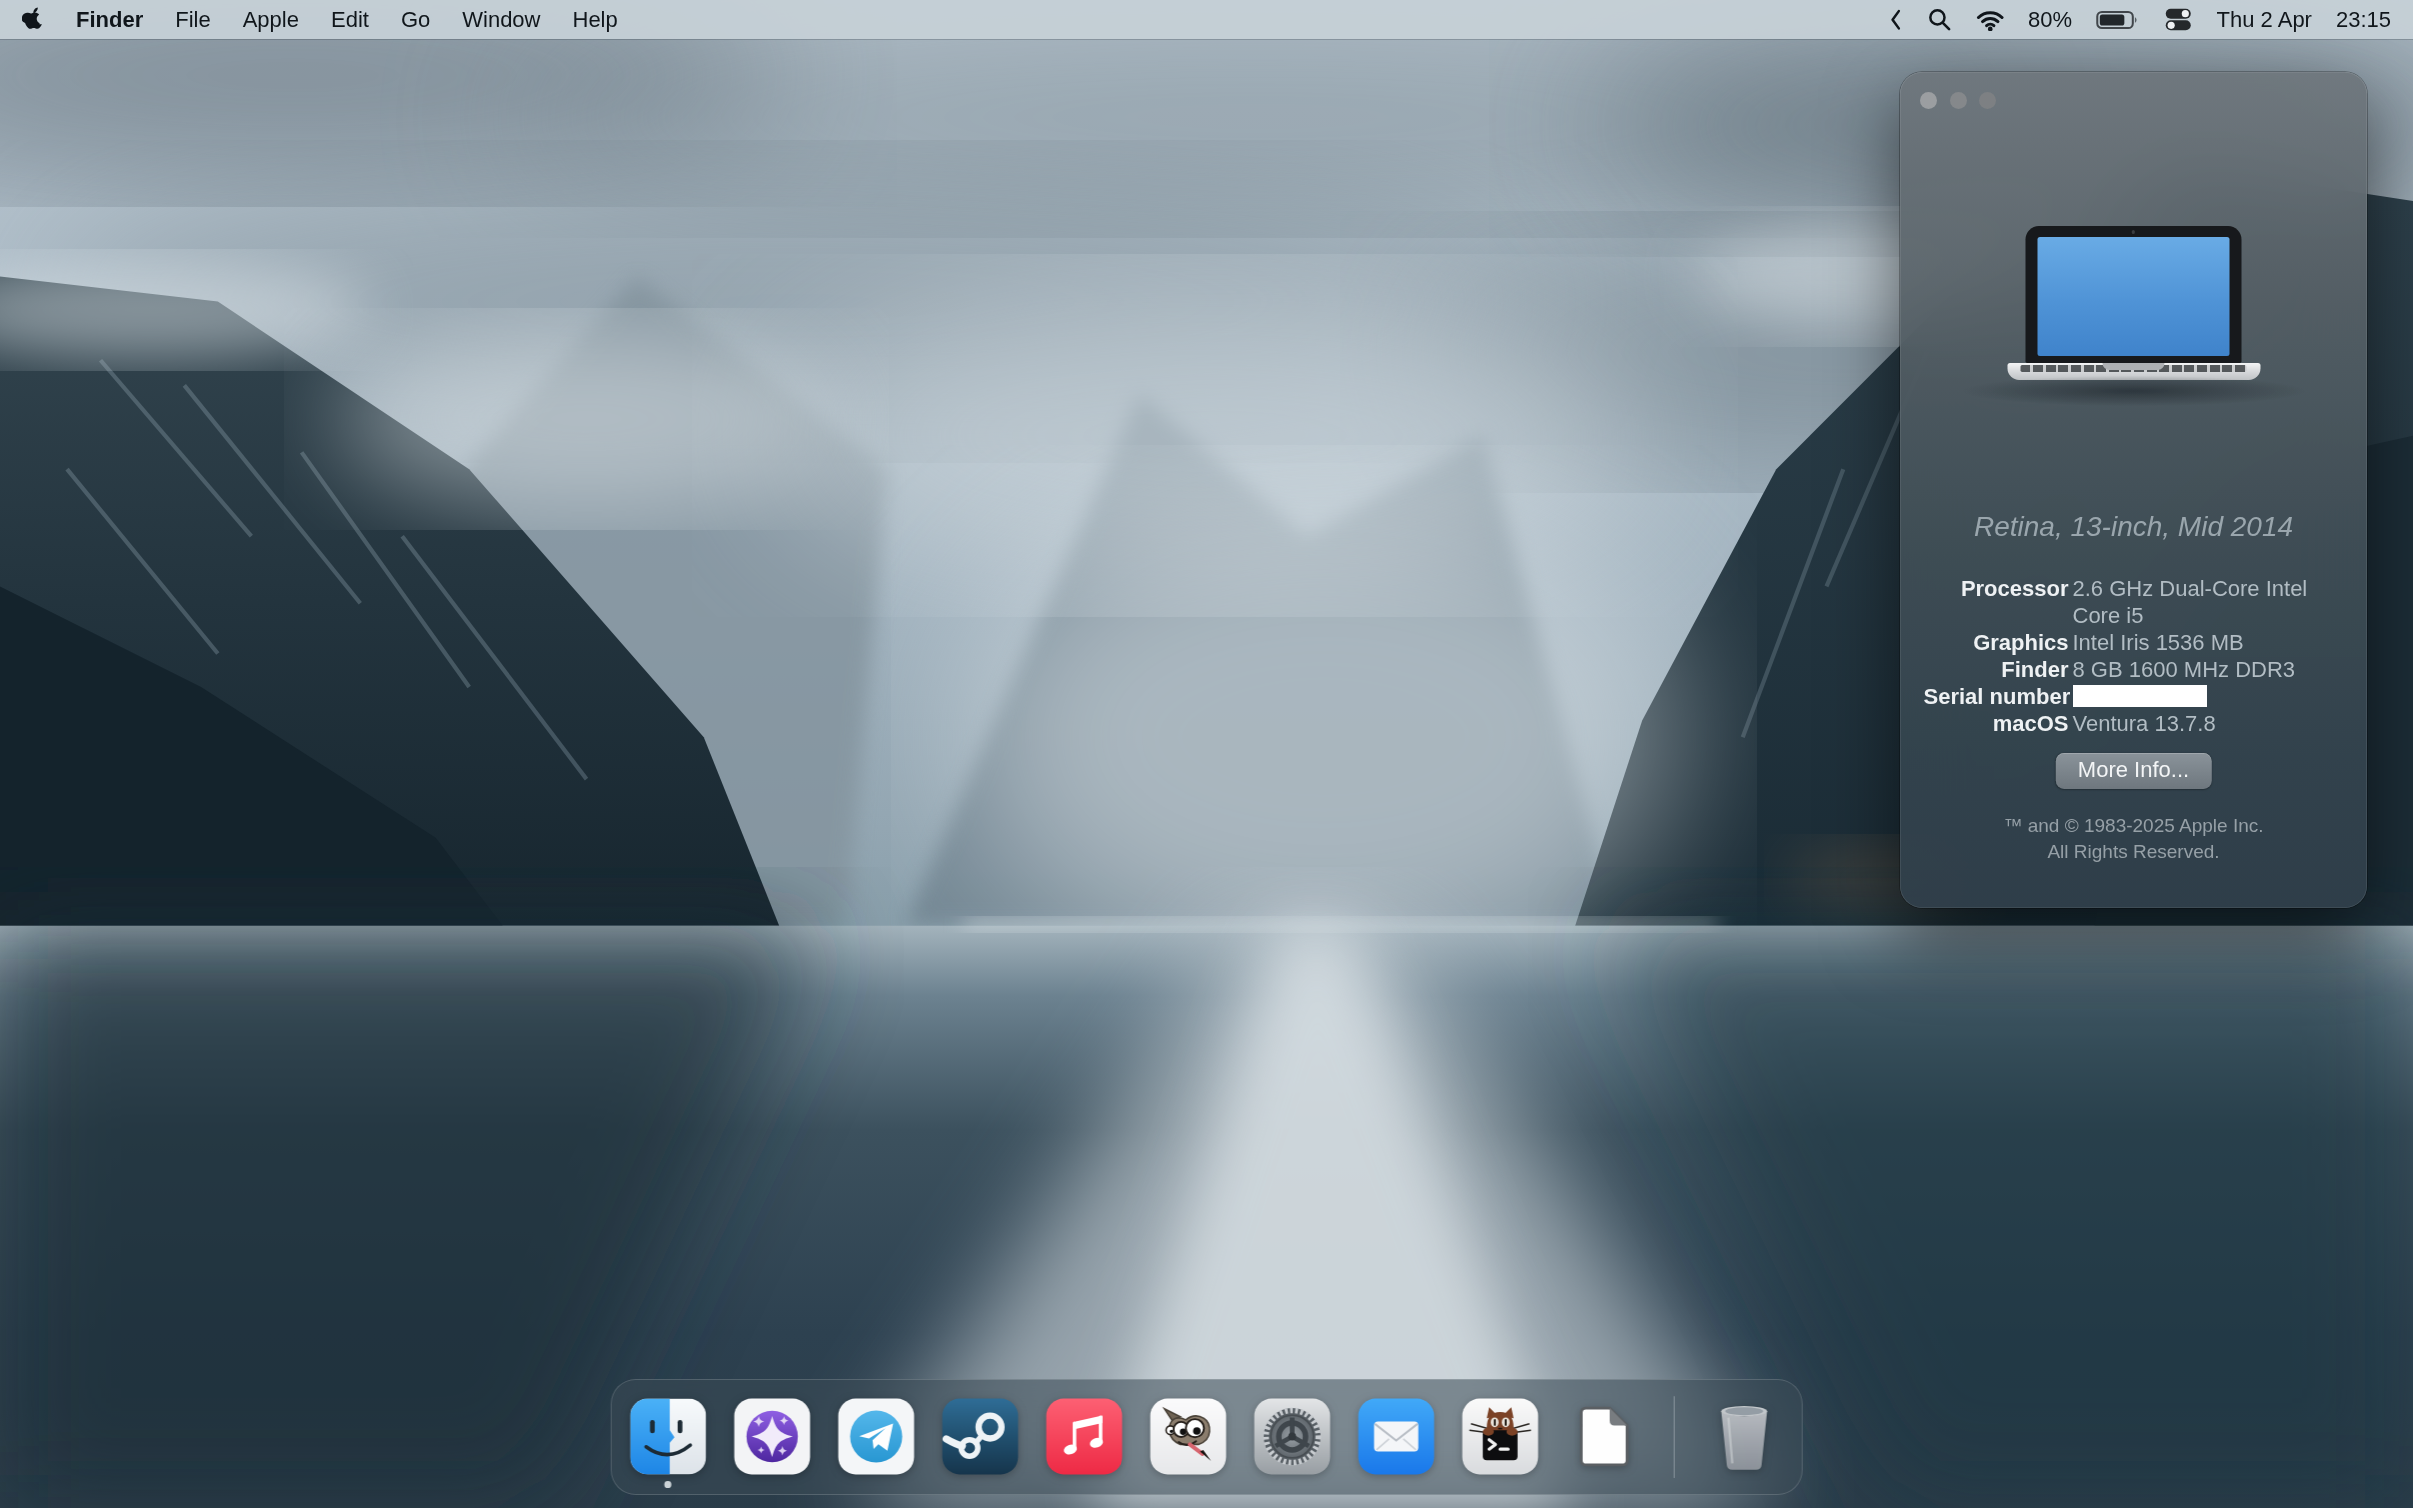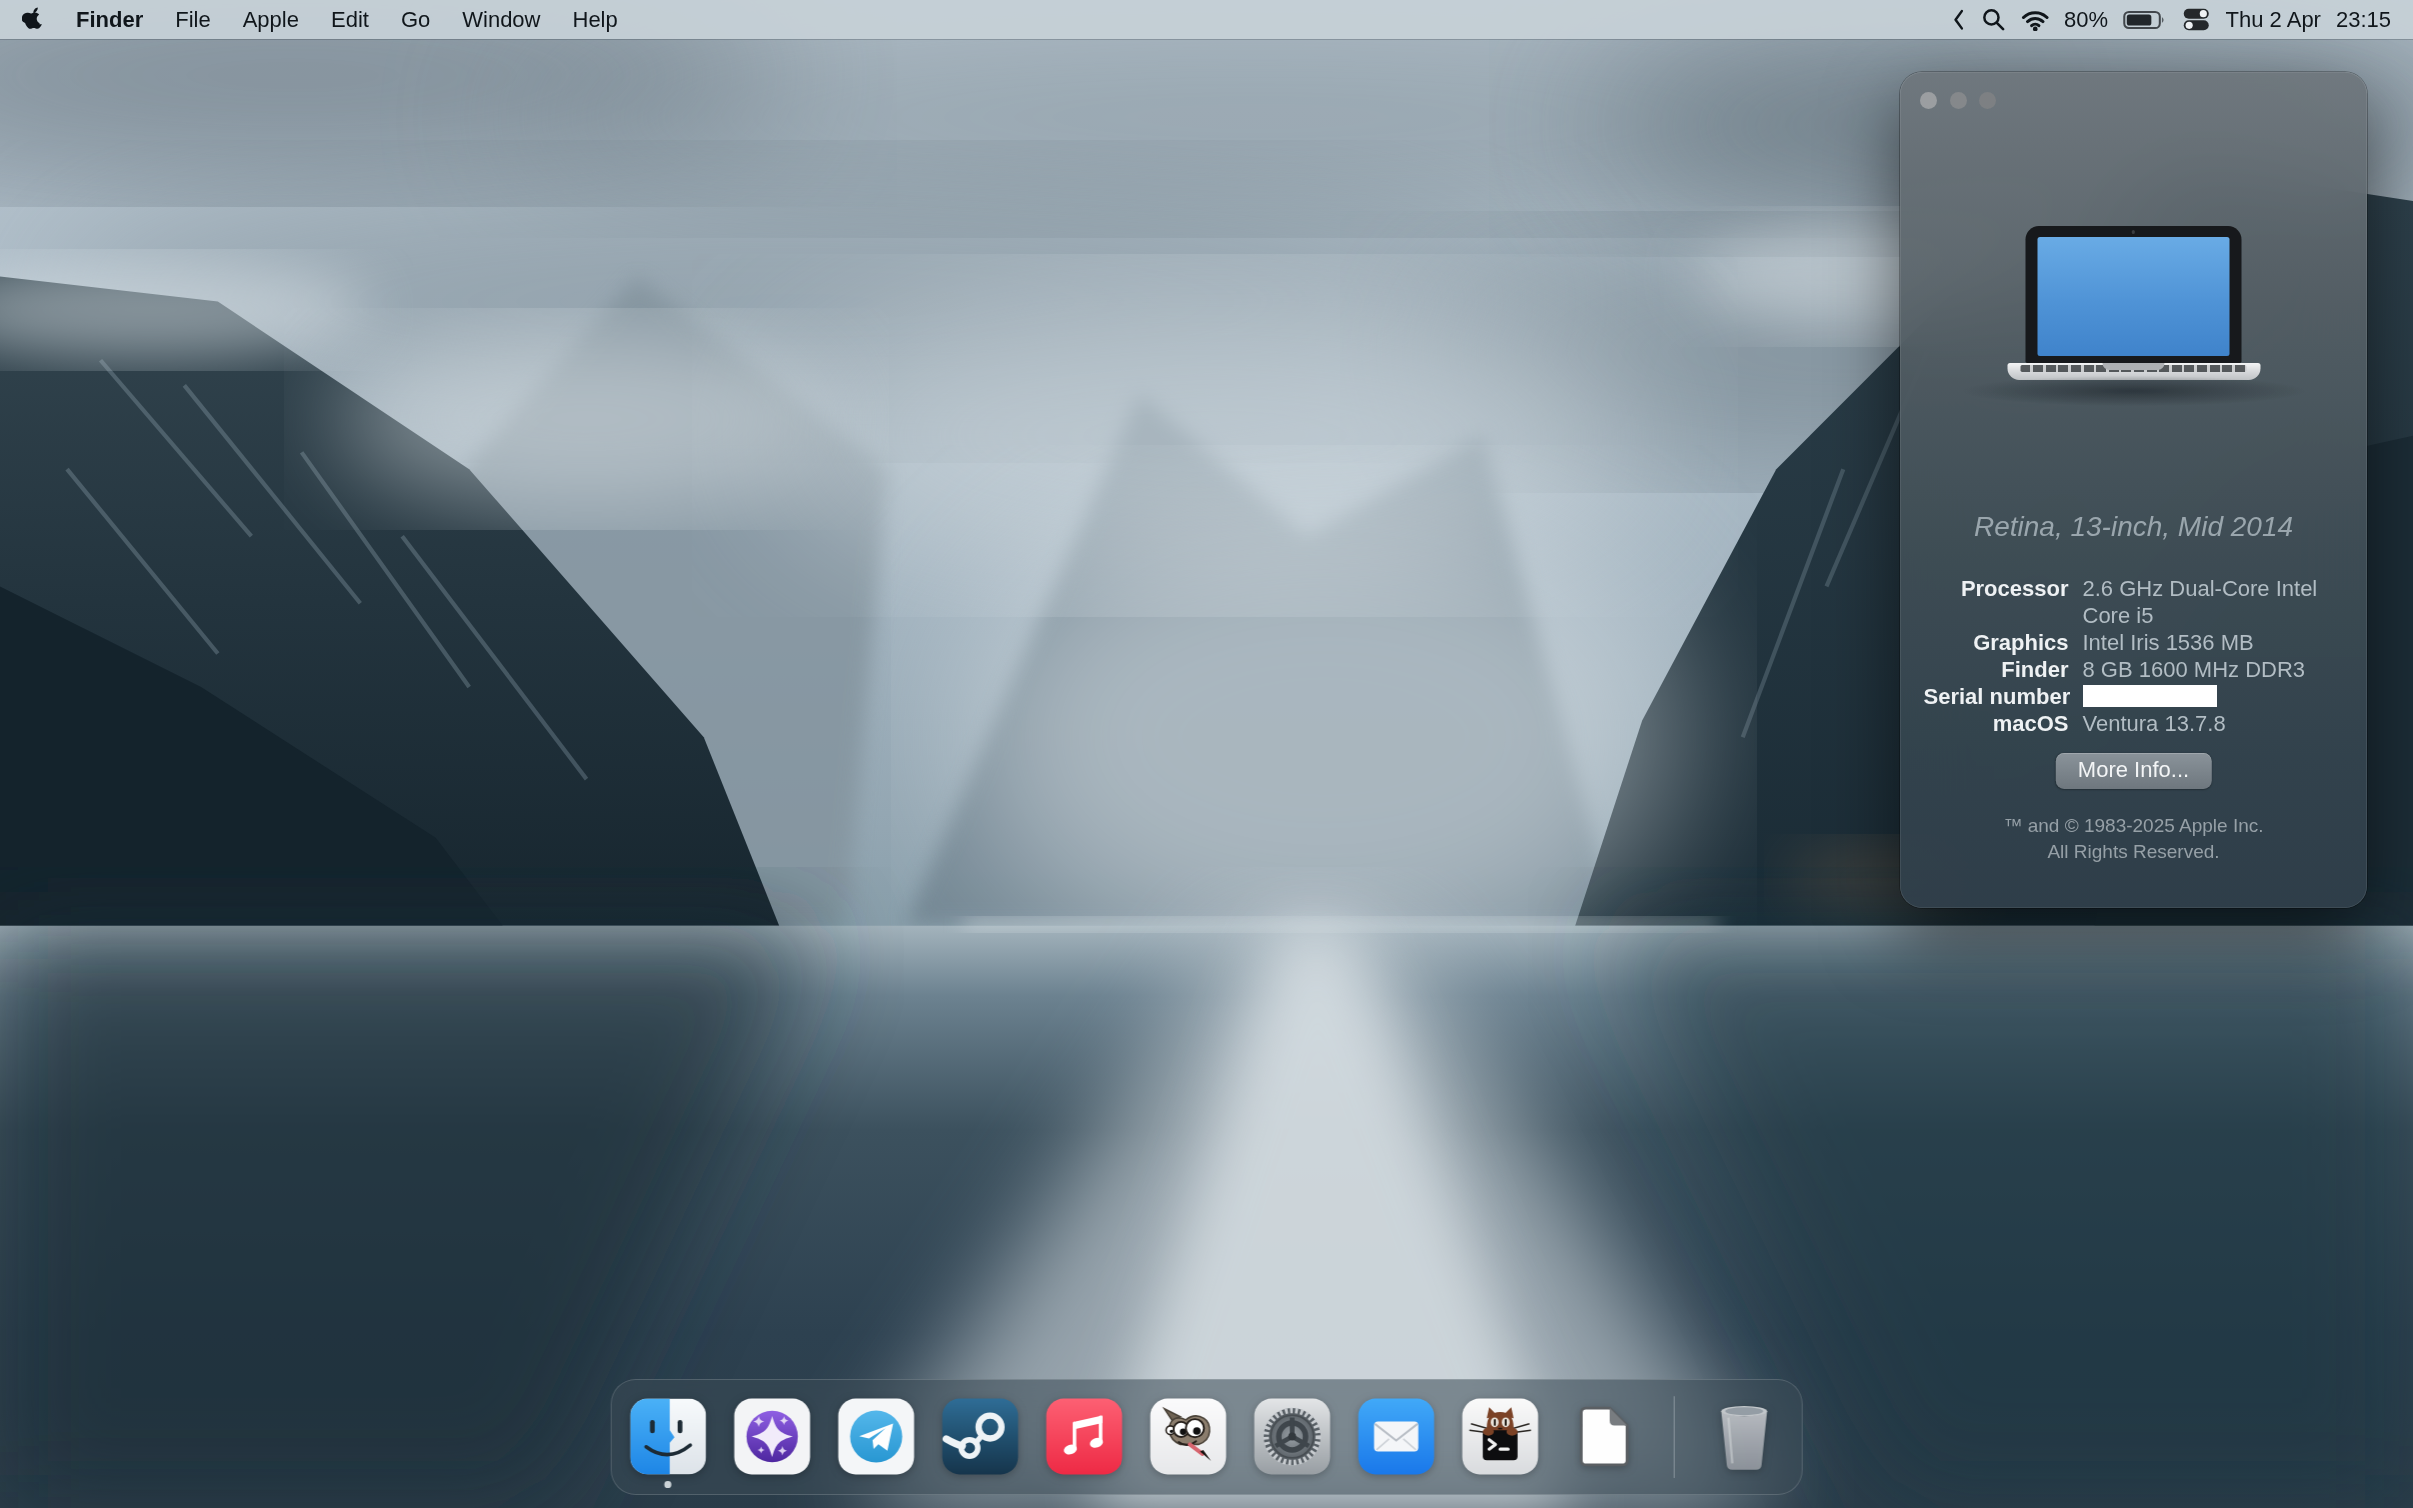--- a/index.html
+++ b/index.html
@@ -13,21 +13,21 @@
 
   
   .menu-bar { position:absolute; top:0; left:0; width:100%; height:39px;
     background:rgba(198,208,215,0.94); display:flex; align-items:center;
     padding:2px 22px; font-size:22px; color:#10161b; z-index:50;
     box-shadow:0 0.8px 0 rgba(20,30,40,0.25); }
   .menu-left { display:flex; align-items:center; gap:32px; }
   .menu-left .apple { display:flex; align-items:center; }
   .menu-app-name { font-weight:bold; }
   .menu-item { cursor:default; }
-  .menu-right { margin-left:auto; display:flex; align-items:center; gap:15px; }
+  .menu-right { margin-left:auto; display:flex; align-items:center; gap:24px; }
   .menu-right svg { display:block; }
   .status-text { font-size:22px; }
 
   
   .about-window { position:absolute; left:1900px; top:72px; width:467px; height:836px;
     border-radius:22px; z-index:40;
     background:linear-gradient(180deg, rgba(110,118,124,0.93) 0%, rgba(86,96,102,0.93) 28%,
                rgba(64,78,86,0.93) 58%, rgba(52,68,78,0.94) 82%, rgba(48,63,74,0.95) 100%);
     backdrop-filter: blur(34px) saturate(1.1);
     box-shadow:0 29px 75px rgba(0,0,0,0.55), 0 0 0 0.8px rgba(0,0,0,0.35), inset 0 0 0 0.8px rgba(255,255,255,0.10); }
@@ -49,21 +49,21 @@
   .laptop-shadow { position:absolute; top:303px; left:50%; transform:translateX(-50%);
     width:360px; height:32px;
     background:radial-gradient(ellipse at center, rgba(10,16,22,0.45) 0%, rgba(10,16,22,0) 68%); }
 
   .win-title { position:absolute; top:389px; width:100%; text-align:center;
     font-size:37px; font-weight:bold; color:#f4f6f7; letter-spacing:0.4px; }
   .win-subtitle { position:absolute; top:439px; width:100%; text-align:center;
     font-size:28px; color:#9aa6ad;font-style:italic; }
 
   .specs { position:absolute; top:503px; left:23.5px; width:421px;
-    display:grid; grid-template-columns:145px 1fr; column-gap:14px;
+    display:grid; grid-template-columns:145px 1fr; column-gap:4px;
     font-size:22px; line-height:27px; }
   .spec-label { text-align:right; color:#eef1f3; font-weight:bold; white-space:nowrap; }
   .spec-value { color:#b2bdc4; }
   .redacted { display:inline-block; width:134px; height:22px; background:#ffffff; vertical-align:-3.4px; }
 
   .more-info-btn { position:absolute; top:681px; left:50%; transform:translateX(-50%);
     font-family:"Liberation Sans", sans-serif; font-size:22px; color:#f3f5f6;
     background:linear-gradient(180deg,#8a939a 0%,#6e777e 100%);
     border:none; border-radius:8.4px; padding:4.2px 22.6px 5.9px;
     box-shadow:inset 0 0.8px 0 rgba(255,255,255,0.25), 0 0.8px 1.7px rgba(0,0,0,0.3); cursor:pointer; }

